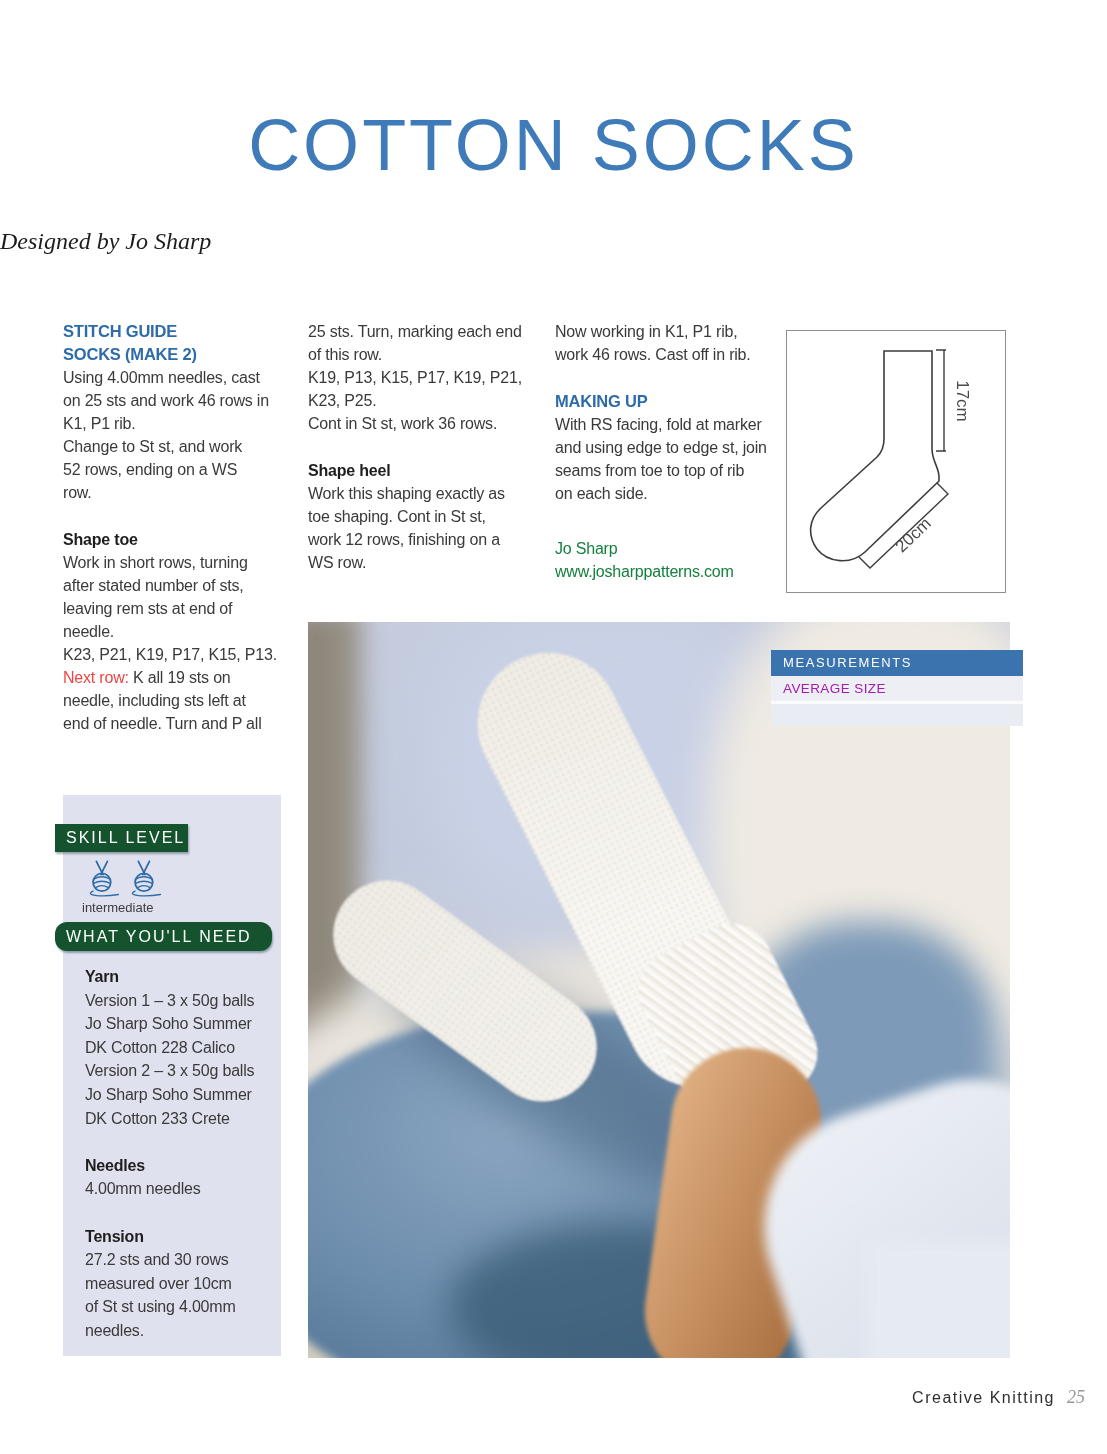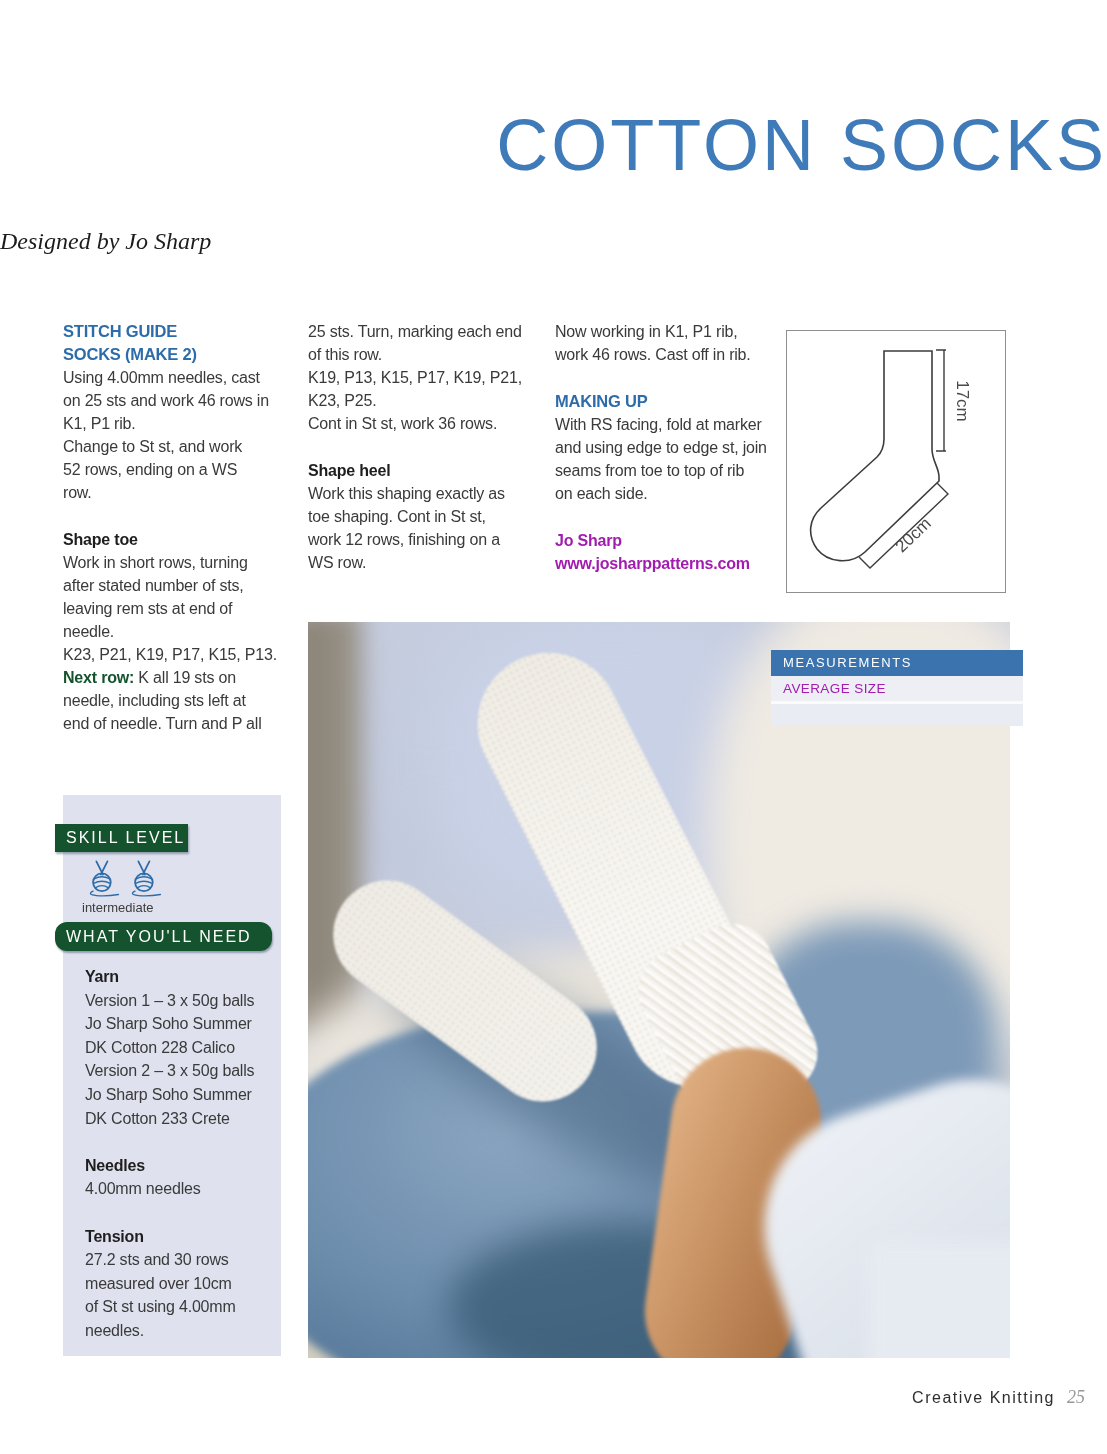--- a/index.html
+++ b/index.html
@@ -1,34 +1,34 @@
 <!DOCTYPE html>
 <html><head>
 <meta charset="utf-8">
 <style>
   html,body{margin:0;padding:0;background:#fff;}
   .page{position:relative;width:1107px;height:1454px;background:#ffffff;overflow:hidden;
         font-family:"Liberation Sans",sans-serif;}
 
   
-  .title{position:absolute;left:0;top:104px;width:100%;text-align:right;
+  .title{position:absolute;left:0;top:104px;width:100%;text-align:center;
          font-size:72px;letter-spacing:3px;color:#3e7bb8;font-weight:400;}
   .byline{position:absolute;left:0;top:228px;width:100%;text-align:left;
           font-family:"Liberation Serif",serif;font-style:italic;font-size:24px;color:#1c1c1c;}
 
   
   .col{position:absolute;top:320px;width:238px;font-size:16px;line-height:23px;
        color:#3a3a3a;letter-spacing:-0.2px;}
   .col-1{left:63px;} .col-2{left:308px;} .col-3{left:555px;}
   .blue-h{color:#2d6ca8;font-weight:bold;white-space:pre-line;margin:0;font-size:16.5px;}
   .sub-h{font-weight:bold;color:#1e1e1e;margin:23.6px 0 0 0;}
   .para{margin:0;white-space:pre-line;}
   .gap-top{margin-top:23.6px;}
-  .bold-inline{font-weight:bold;color:#14532d;}
-  .credit{font-weight:bold;color:#a21caf;white-space:pre-line;margin-top:24px;}
+  .bold-inline{font-weight:normal;color:#ef4444;}
+  .credit{font-weight:normal;color:#15803d;white-space:pre-line;margin-top:32px;}
 
   
   .diagram{position:absolute;left:786px;top:330px;width:218px;height:261px;
            border:1px solid #8f8f8f;background:#fff;}
   .diagram svg text{font-family:"Liberation Sans",sans-serif;font-size:17px;fill:#4a4a4a;}
 
   
   .photo{position:absolute;left:308px;top:622px;width:702px;height:736px;overflow:hidden;}
   .photo div{position:absolute;}
   .ph-base{left:0;top:0;width:702px;height:736px;

